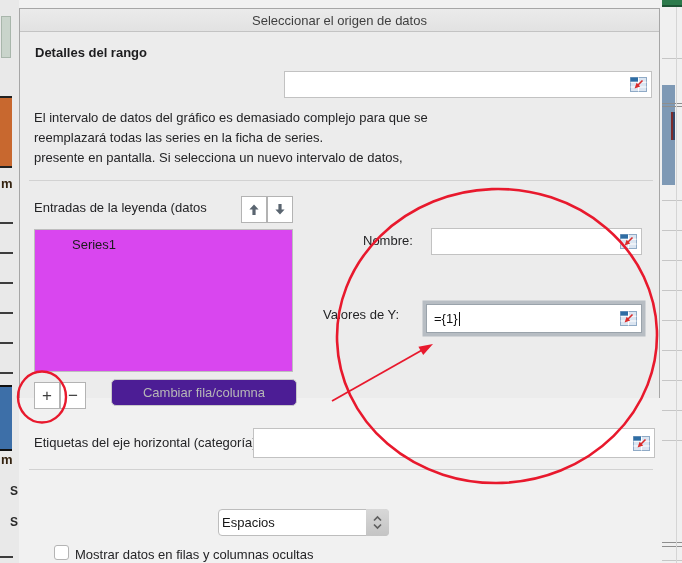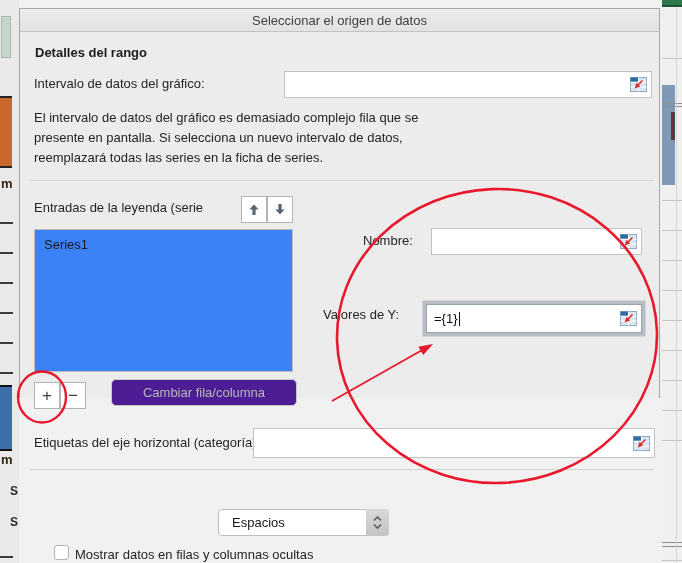--- a/index.html
+++ b/index.html
@@ -35,32 +35,32 @@
   .caret { display:inline-block; width:1px; height:14px; background:#111;
            vertical-align:middle; margin-left:1px; }
 
   .sq-btn { position:absolute; width:26px; height:27px; background:#fff;
             border:1px solid #b3b3b3; display:flex; align-items:center; justify-content:center;
             font-size:17px; color:#3d3d3d; }
   #btn-up { left:221px; top:187px; } #btn-down { left:247px; top:187px; }
   #btn-add { left:14px; top:373px; } #btn-remove { left:40px; top:373px; }
 
   #listbox { position:absolute; left:14px; top:220px; width:259px; height:143px;
-             background:#3b82f6; border:1px solid #bdbdbd; overflow:hidden; }
+             background:#d946ef; border:1px solid #bdbdbd; overflow:hidden;padding-left:28px; }
   .row { height:29px; line-height:29px; padding-left:9px; font-size:13px; color:#1b1b1b; }
   .row.sel { background:#d9d9d9; }
 
   #swap-btn { position:absolute; left:91px; top:370px; width:186px; height:27px;
               background:#4c1d95; border:1px solid #c9c9c9; border-radius:5px;
               font-size:13px; color:#b7b7b7; text-align:center; line-height:25px; }
 
   #popup { position:absolute; left:198px; top:500px; width:171px; height:27px;
            background:#fff; border:1px solid #bdbdbd; border-radius:4px;
            font-size:13px; color:#161616; display:flex; align-items:center; }
-  #popup .val { flex:1; padding-left:13px; }
+  #popup .val { flex:1; padding-left:3px; }
   #popup .stepper { flex:none; width:23px; height:27px; margin:-1px -1px -1px 0;
            background:linear-gradient(#d8d8d8,#c4c4c4); border-radius:0 4px 4px 0;
            display:flex; align-items:center; justify-content:center; }
 
   #checkbox { position:absolute; left:34px; top:536px; width:15px; height:15px;
               background:#fff; border:1px solid #b4b4b4; border-radius:3px; }
 
   #annotations { position:absolute; left:0; top:0; z-index:50; pointer-events:none; }
 </style>
 </head>
@@ -106,43 +106,42 @@
   <div class="bg-cell" style="left:16px; top:7px; width:1px; height:556px; background:#d5d5d5;"></div>
 </div>
 
 <div id="dialog" class="abs">
   <div id="titlebar">
     <span>Seleccionar el origen de datos</span>
   </div>
 
   <div class="heading" style="left:15px; top:36px;">Detalles del rango</div>
 
-  <div class="lbl" style="left:14px; top:67px;">Intervalo de datos del gráfico:</div>
   <div class="field" style="left:264px; top:62px; width:368px; height:27px;">
     <span class="val"></span>
     <svg class="rp" viewBox="0 0 17 15">
       <rect x="0.5" y="0.5" width="16" height="14" fill="#dbe5f1" stroke="#8faac6"></rect>
       <rect x="0.5" y="0.5" width="7.5" height="4.5" fill="#2e6da4"></rect>
       <line x1="8.5" y1="0.5" x2="8.5" y2="14.5" stroke="#fff" stroke-width="1"></line>
       <line x1="0.5" y1="5.2" x2="16.5" y2="5.2" stroke="#fff" stroke-width="1"></line>
       <line x1="0.5" y1="10" x2="16.5" y2="10" stroke="#fff" stroke-width="1"></line>
       <line x1="12.5" y1="3.5" x2="8" y2="8" stroke="#d92b2b" stroke-width="1.6"></line>
       <polygon points="4.6,11.4 10.2,9.4 6.6,5.8" fill="#d92b2b"></polygon>
     </svg>
   </div>
 
   <div class="para" style="left:14px; top:99px;">
-    <div>El intervalo de datos del gráfico es demasiado complejo fila que se</div>
+    <div>El intervalo de datos del gráfico es demasiado complejo para que se</div>
+    <div>reemplazará todas las series en la ficha de series.</div>
     <div>presente en pantalla. Si selecciona un nuevo intervalo de datos,</div>
-    <div>reemplazará todas las series en la ficha de series.</div>
   </div>
 
   <div class="divider" style="left:9px; top:171px; width:624px;"></div>
 
-  <div class="lbl" style="left:14px; top:191px; width:206px; overflow:hidden;">Entradas de la leyenda (serie</div>
+  <div class="lbl" style="left:14px; top:191px; width:206px; overflow:hidden;">Entradas de la leyenda (datos</div>
   <div class="sq-btn" id="btn-up">
     <svg width="14" height="15" viewBox="0 0 14 15">
       <path d="M5.4,13 L8.6,13 L8.6,7.4 L11.6,7.4 L7,2.4 L2.4,7.4 L5.4,7.4 Z" fill="#5a6570"></path>
     </svg>
   </div>
   <div class="sq-btn" id="btn-down">
     <svg width="14" height="15" viewBox="0 0 14 15">
       <path d="M5.4,2 L8.6,2 L8.6,7.6 L11.6,7.6 L7,12.6 L2.4,7.6 L5.4,7.6 Z" fill="#5a6570"></path>
     </svg>
   </div>

